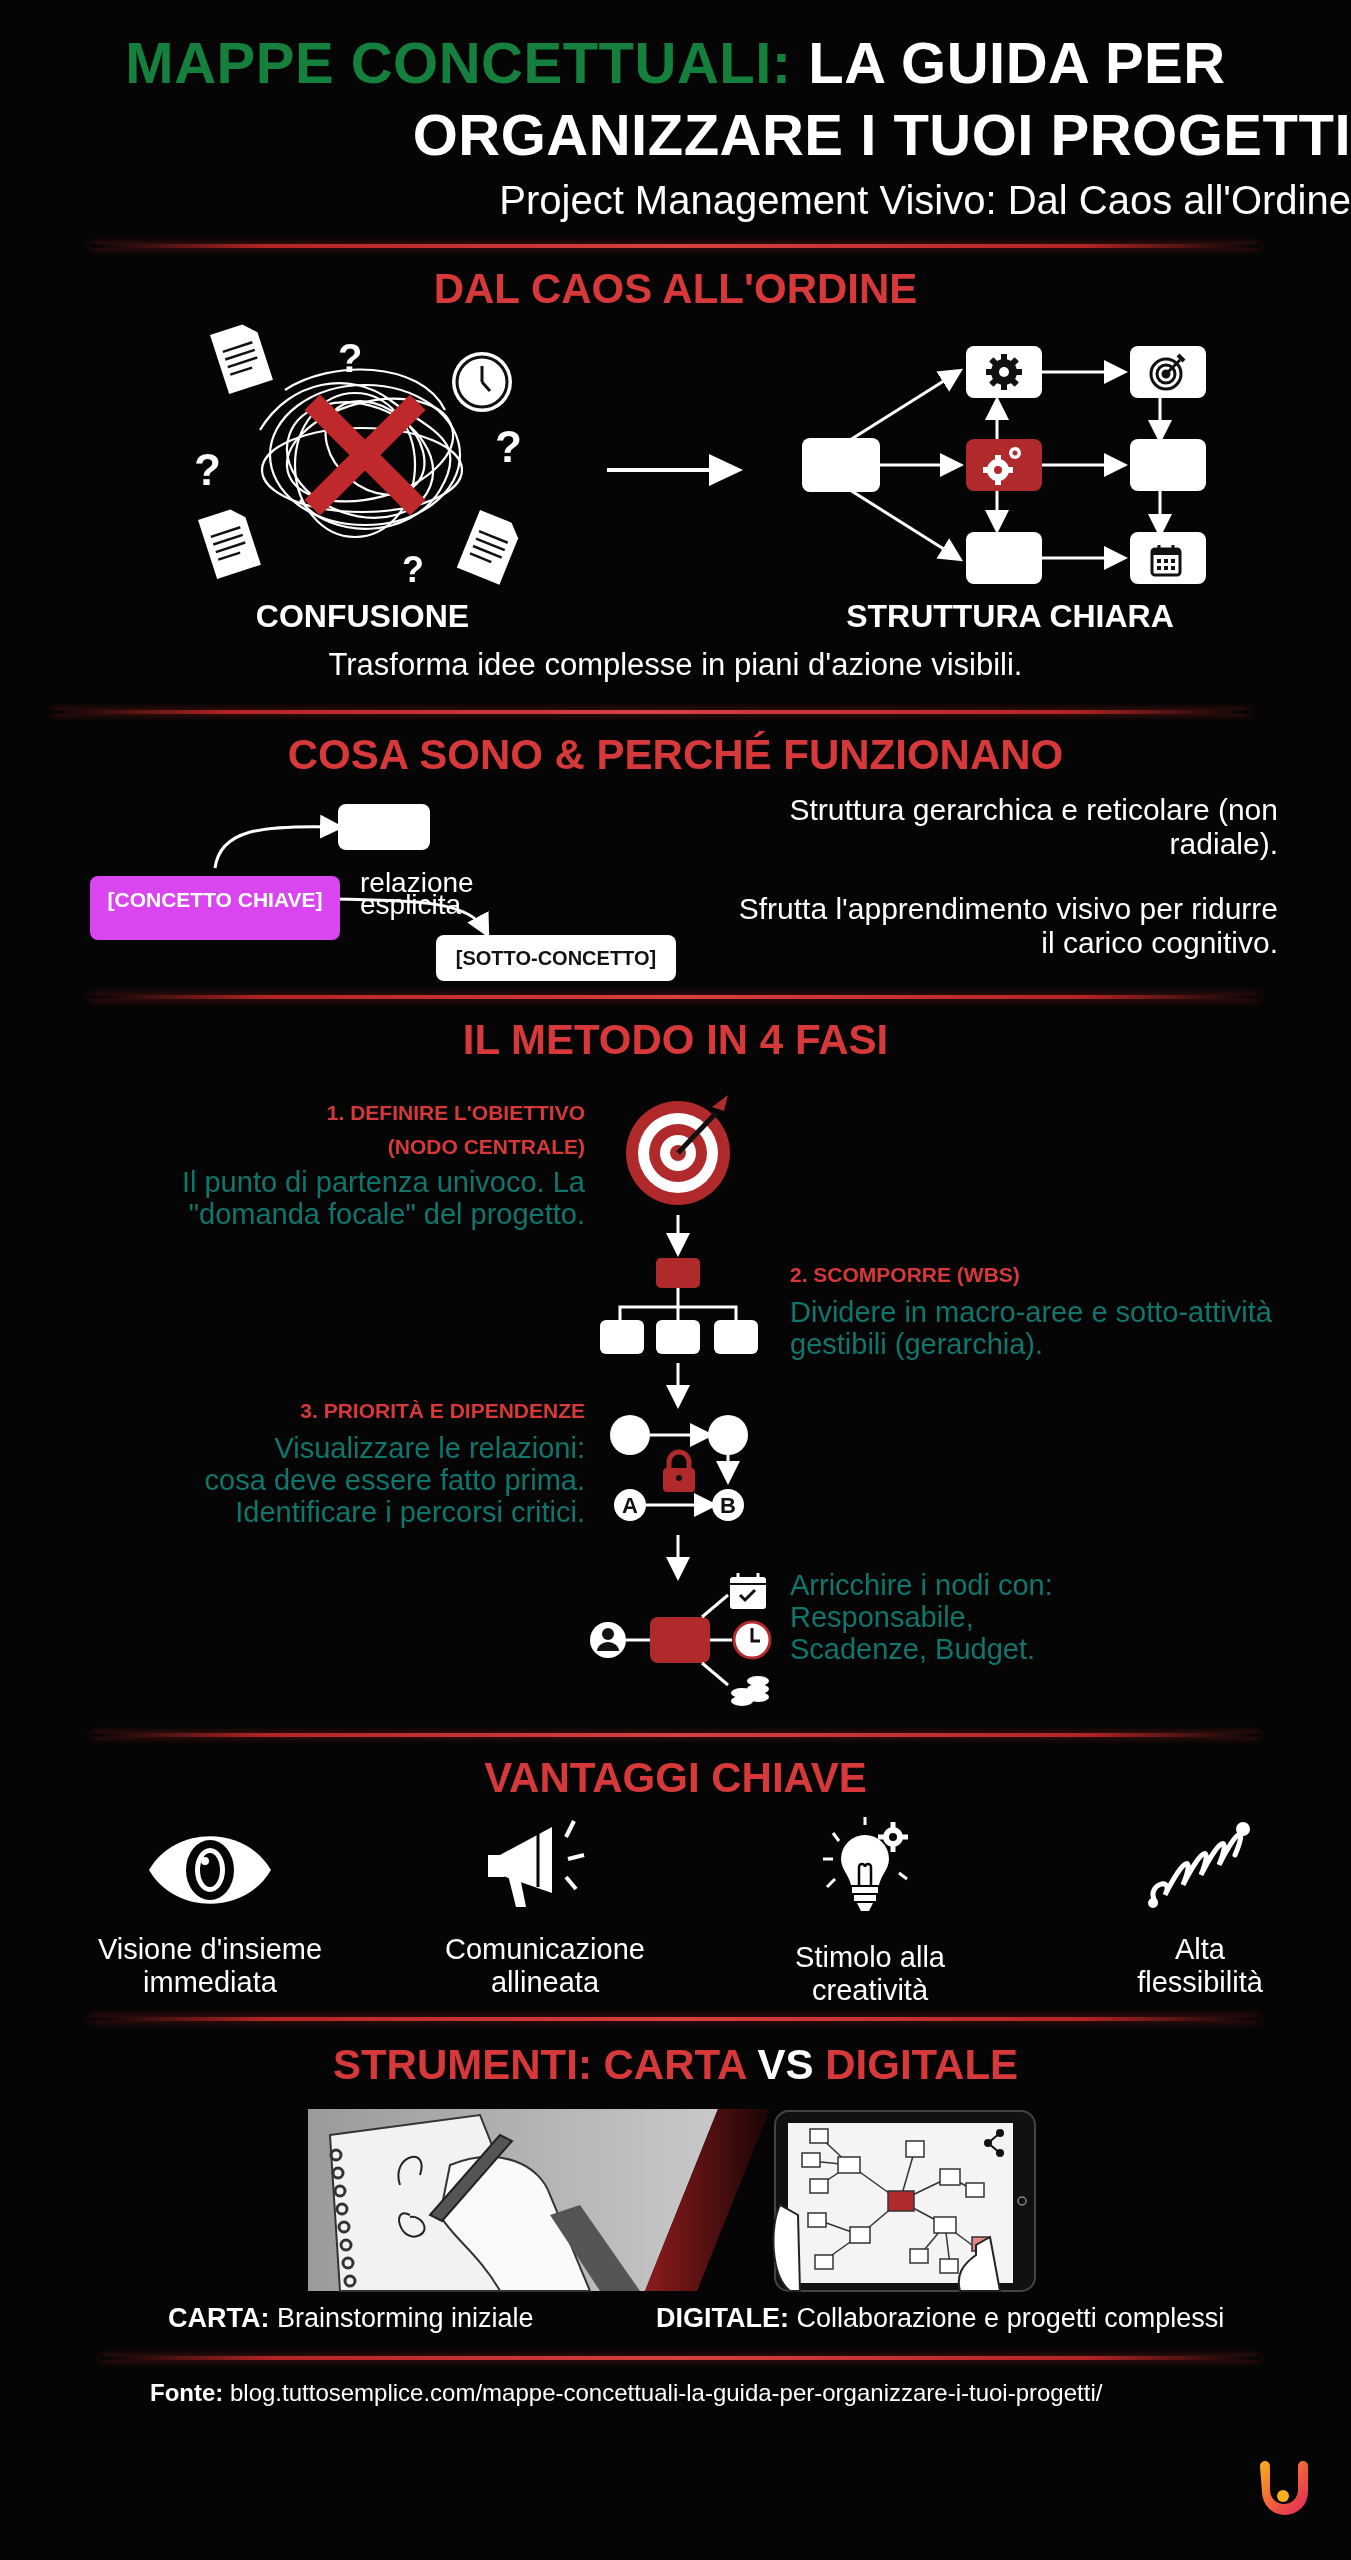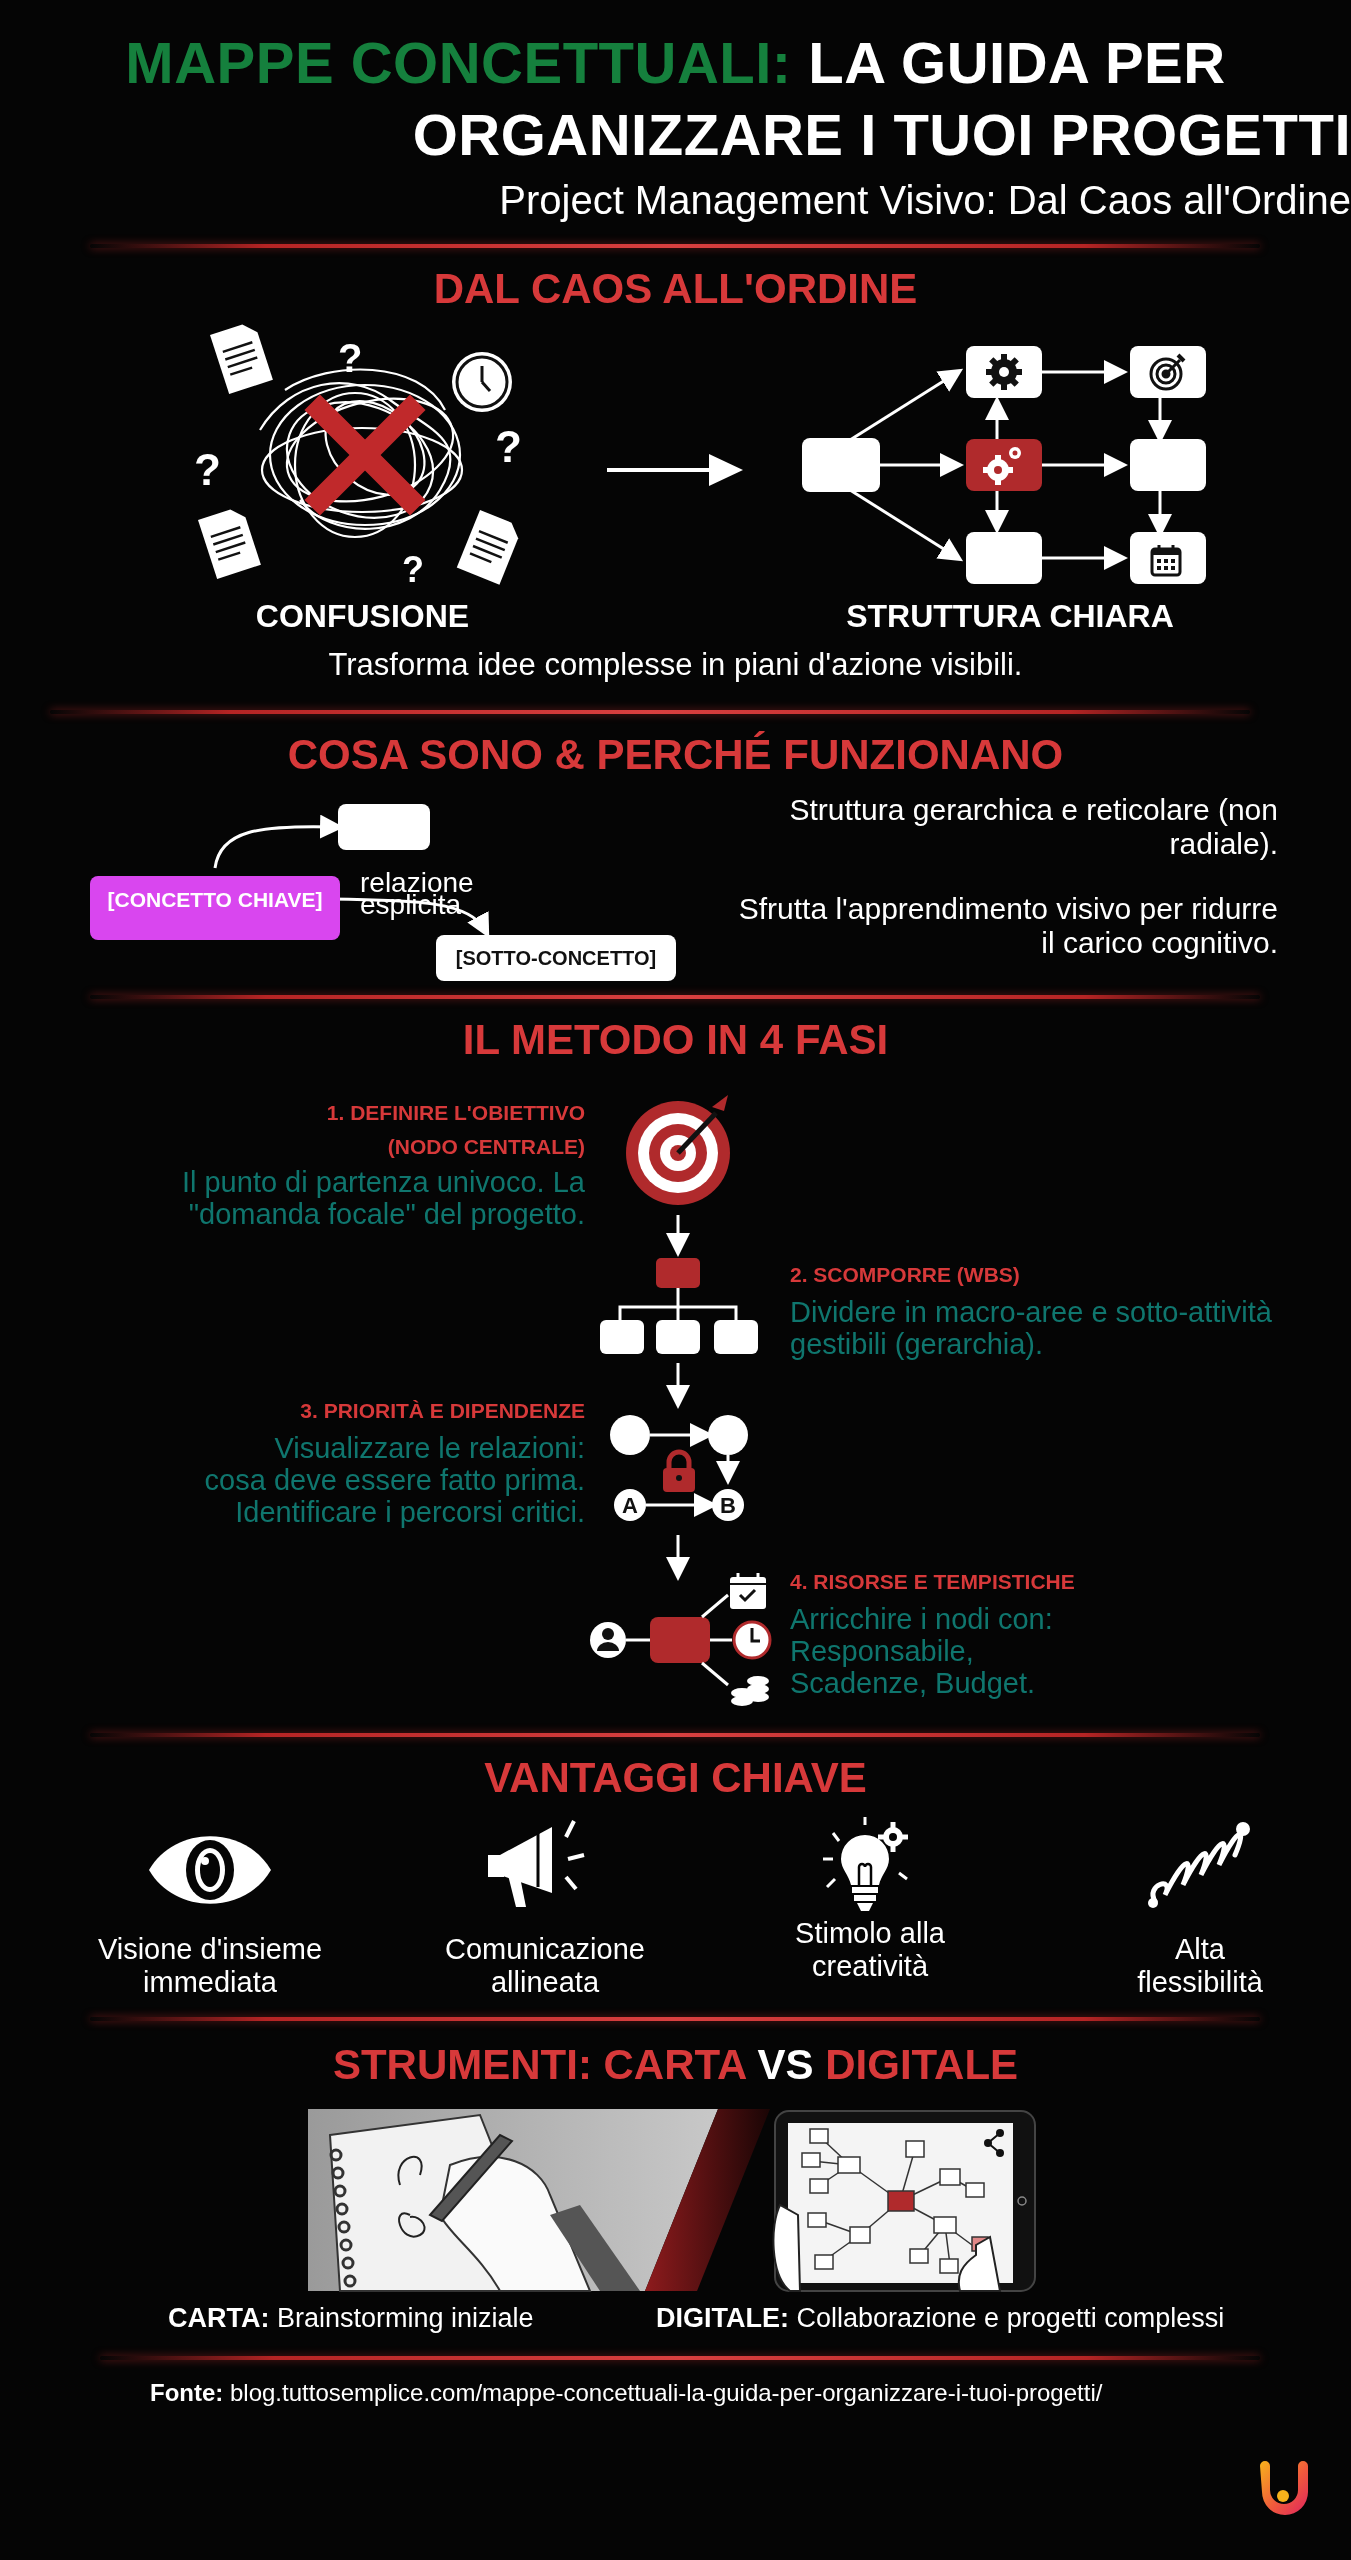--- a/index.html
+++ b/index.html
@@ -317,21 +317,20 @@
 </div>
 
 <div class="abs" style="left:60px; top:1394px; width:525px; text-align:right;">
   <div class="step-title">3. PRIORITÀ E DIPENDENZE</div>
   <div class="step-body" style="margin-top:4px;">Visualizzare le relazioni:</div>
   <div class="step-body">cosa deve essere fatto prima.</div>
   <div class="step-body">Identificare i percorsi critici.</div>
 </div>
 
 <div class="abs" style="left:790px; top:1565px; width:520px;">
-  <div class="step-title">4. RISORSE E TEMPISTICHE</div>
   <div class="step-body" style="margin-top:4px;">Arricchire i nodi con:</div>
   <div class="step-body">Responsabile,</div>
   <div class="step-body">Scadenze, Budget.</div>
 </div>
 
 <div class="abs divider" style="left:90px; top:1733px; width:1170px;"></div>
 
 <div class="abs sec center" style="left:0; top:1753px; width:1351px;">VANTAGGI CHIAVE</div>
 
 <div class="abs" style="left:60px; top:1825px; width:1250px; height:180px;">
@@ -386,21 +385,21 @@
           <circle r="4" fill="#050505"></circle>
         </g>
       <g stroke="#fff" stroke-width="3">
           <line x1="28" y1="44" x2="18" y2="44"></line>
           <line x1="34" y1="26" x2="28" y2="18"></line>
           <line x1="60" y1="10" x2="60" y2="2"></line>
           <line x1="94" y1="58" x2="102" y2="64"></line>
           <line x1="30" y1="64" x2="22" y2="72"></line>
         </g>
     </svg>
-    <div class="benefit" style="margin-top:2px;">
+    <div class="benefit" style="margin-top:26px;">
       <div>Stimolo alla</div>
       <div>creatività</div>
     </div>
   </div>
 
   <div class="abs" style="left:990px; top:-10px; width:300px;">
     <svg style="margin:0 auto;" width="130" height="100" viewBox="0 0 130 100">
       <path d="M20 86 C10 70 40 60 30 80 C50 40 60 40 48 70 C68 30 78 30 66 60 C86 20 96 20 84 50 C104 10 112 12 100 40" fill="none" stroke="#fff" stroke-width="5" stroke-linecap="round"></path>
       <circle cx="108" cy="14" r="7" fill="#fff"></circle>
         <circle cx="18" cy="88" r="5" fill="#fff"></circle>

